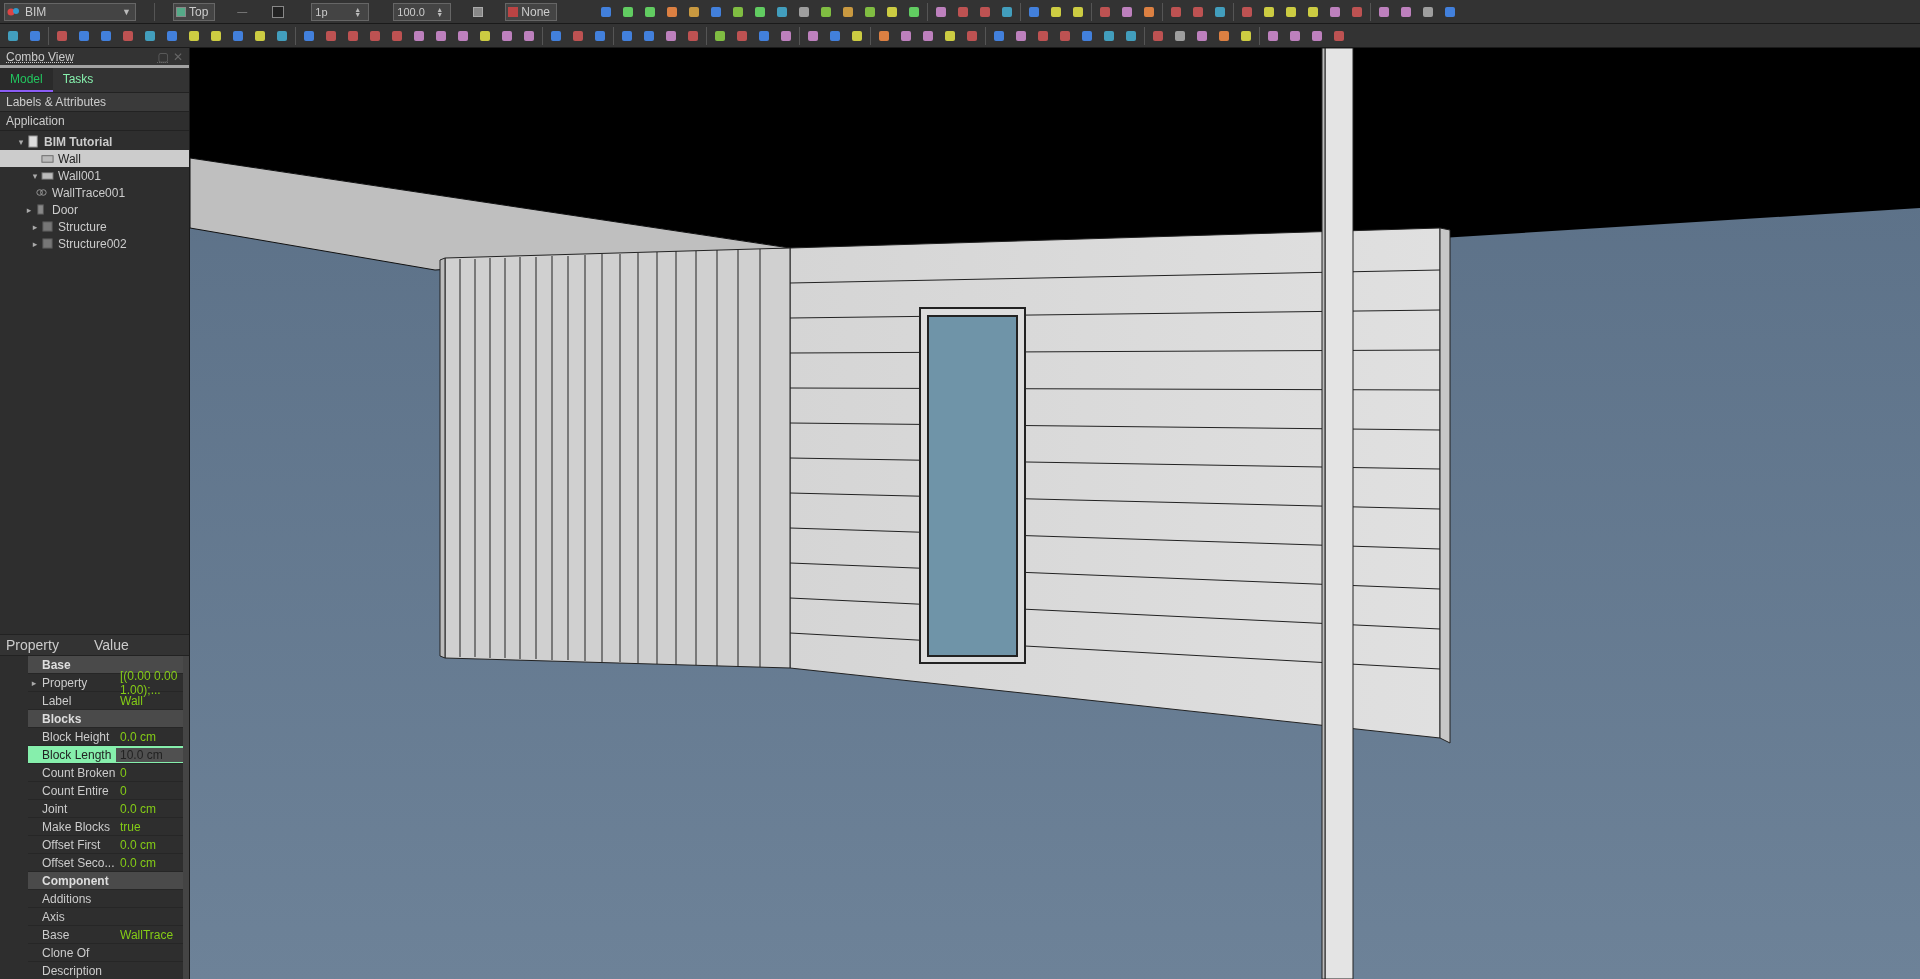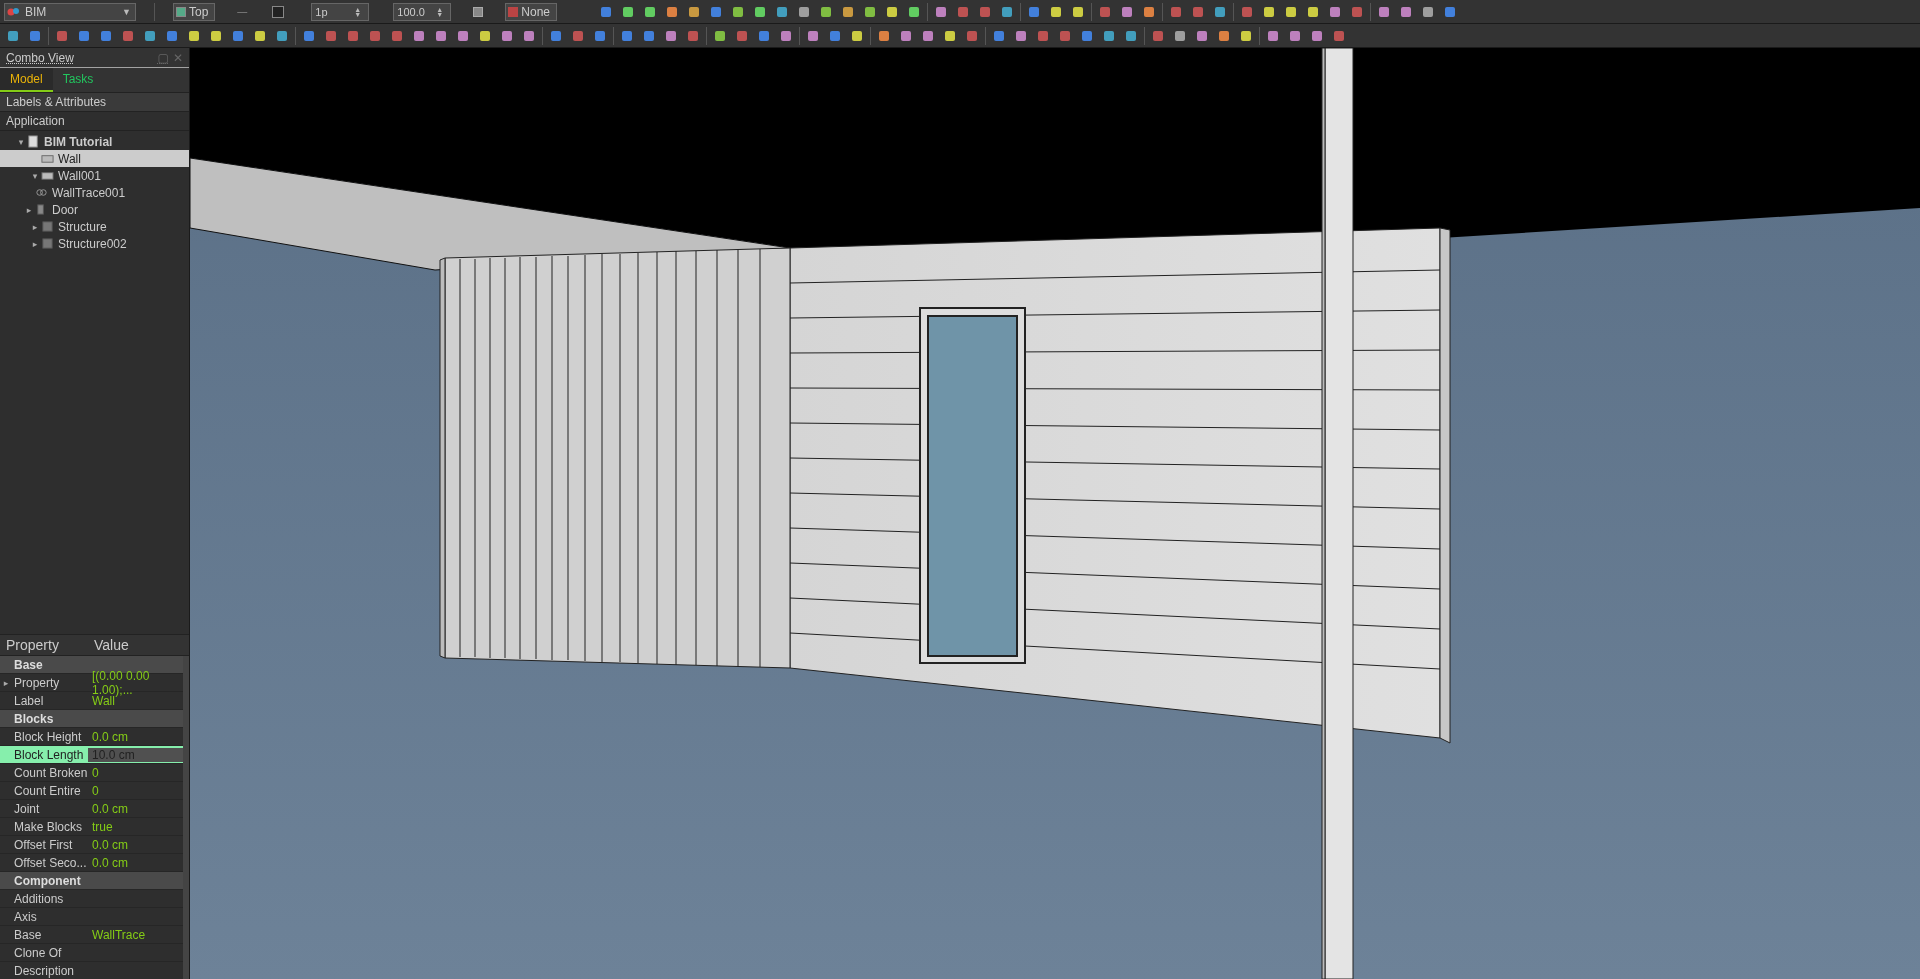--- a/index.html
+++ b/index.html
@@ -25,42 +25,42 @@
 
 
 .icon-row { display:flex; gap:4px; align-items:center; }
 .icon-row .tb-btn { width:18px; height:18px; }
 
 
 .main { display:flex; height:calc(100% - 48px); }
 
 
 .combo { width:190px; background:#333; border-right:1px solid #1a1a1a; display:flex; flex-direction:column; }
-.combo-title { height:20px; background:#333; display:flex; align-items:center; padding:0 6px; font-size:12px; border-bottom:1px solid #a3a3a3;gap:13px; }
+.combo-title { height:20px; background:#333; display:flex; align-items:center; padding:0 6px; font-size:12px; border-bottom:3px solid #a3a3a3;gap:13px; }
 .combo-title span:first-child { text-decoration:underline; text-decoration-style:dotted; }
 .combo-title .win-btns { margin-left:auto; display:flex; gap:4px; color:#666; }
 .tabs { display:flex; background:#333; border-bottom:1px solid #222; }
-.tab { padding:4px 10px; font-size:12px; cursor:pointer; color:#22c55e; }
-.tab.active { background:#2a2a2a; border-bottom:2px solid #84cc16; color:#eab308; }
+.tab { padding:4px 10px; font-size:12px; cursor:pointer; color:#86efac; }
+.tab.active { background:#2a2a2a; border-bottom:2px solid #8b5cf6; color:#22c55e; }
 .tree-section-hdr { background:#3a3a3a; padding:2px 6px; font-size:12px; border-bottom:1px solid #222; }
 .tree { flex:1; overflow:auto; background:#2e2e2e; padding:2px 0; }
 .tree-row { display:flex; align-items:center; height:17px; padding:0 4px; cursor:pointer; }
 .tree-row.sel { background:#ccc; color:#222; }
 .tree-row.sel .tlabel { color:#222; }
 .tree-caret { width:10px; font-size:9px; color:#aaa; text-align:center; }
 .tree-ico { width:14px; height:14px; margin-right:4px; display:flex; align-items:center; justify-content:center; }
 .tree-ico svg { width:13px; height:13px; }
 .tlabel { font-size:12px; } .ind1 { padding-left:16px; } .ind2 { padding-left:30px; } .ind3 { padding-left:24px; }
 
 
 .props { height:345px; background:#2e2e2e; border-top:1px solid #222; display:flex; flex-direction:column; }
 .props-hdr { display:flex; background:#333; border-bottom:1px solid #222; }
 .props-hdr .col { padding:2px 6px; font-size:14px; }
 .props-hdr .col1 { width:88px; } .props-hdr .col2 { flex:1; }
-.props-body { overflow:auto; position:relative; }
+.props-body { overflow:auto; position:relative;padding-left:28px; }
 .scroll-hint { position:absolute; right:0; top:0; bottom:0; width:6px; background:#444; }
 .prow { display:flex; align-items:center; height:18px; border-bottom:1px solid #262626; }
 .prow .pcaret { width:12px; text-align:center; font-size:9px; color:#aaa; }
 .prow .pn { width:76px; padding-left:2px; font-size:12px; }
 .prow .pv { flex:1; padding-left:4px; font-size:12px; color:#84cc16; }
 .prow.group { background:#4a4a4a; font-weight:bold; }
 .prow.group .pn { color:#ddd; }
 .prow.sel { background:#86efac; }
 .prow.sel .pn,.prow.sel .pv { color:#222; }
 .pval-field { background:#505050; padding:0 2px; }

